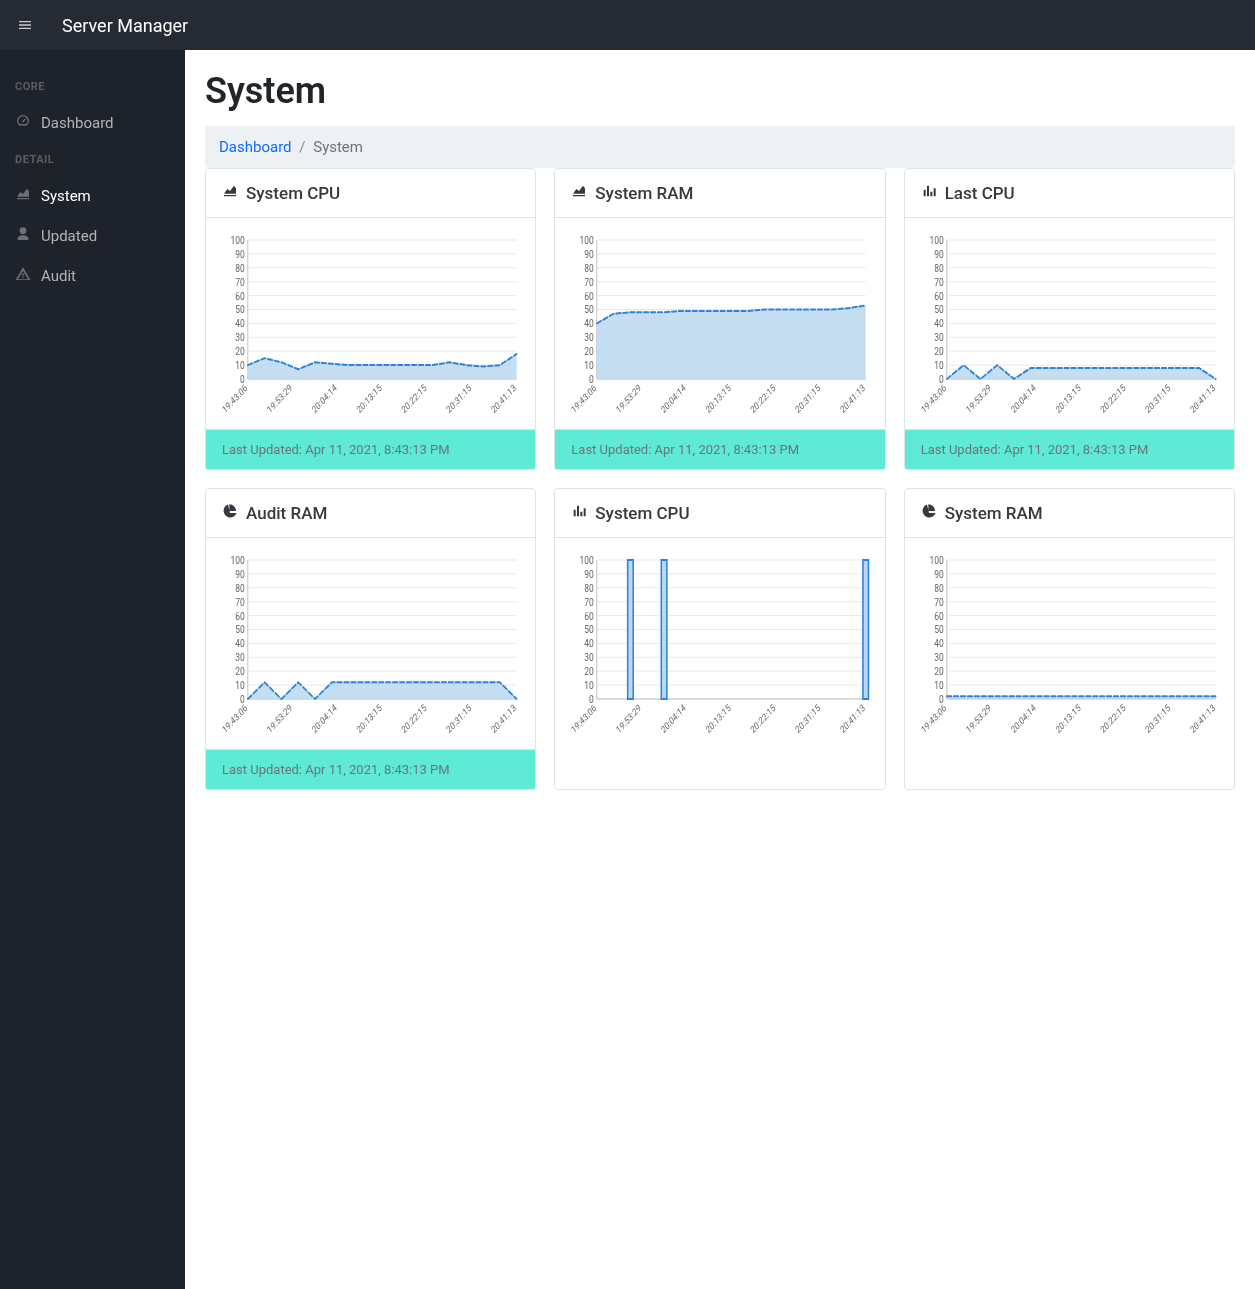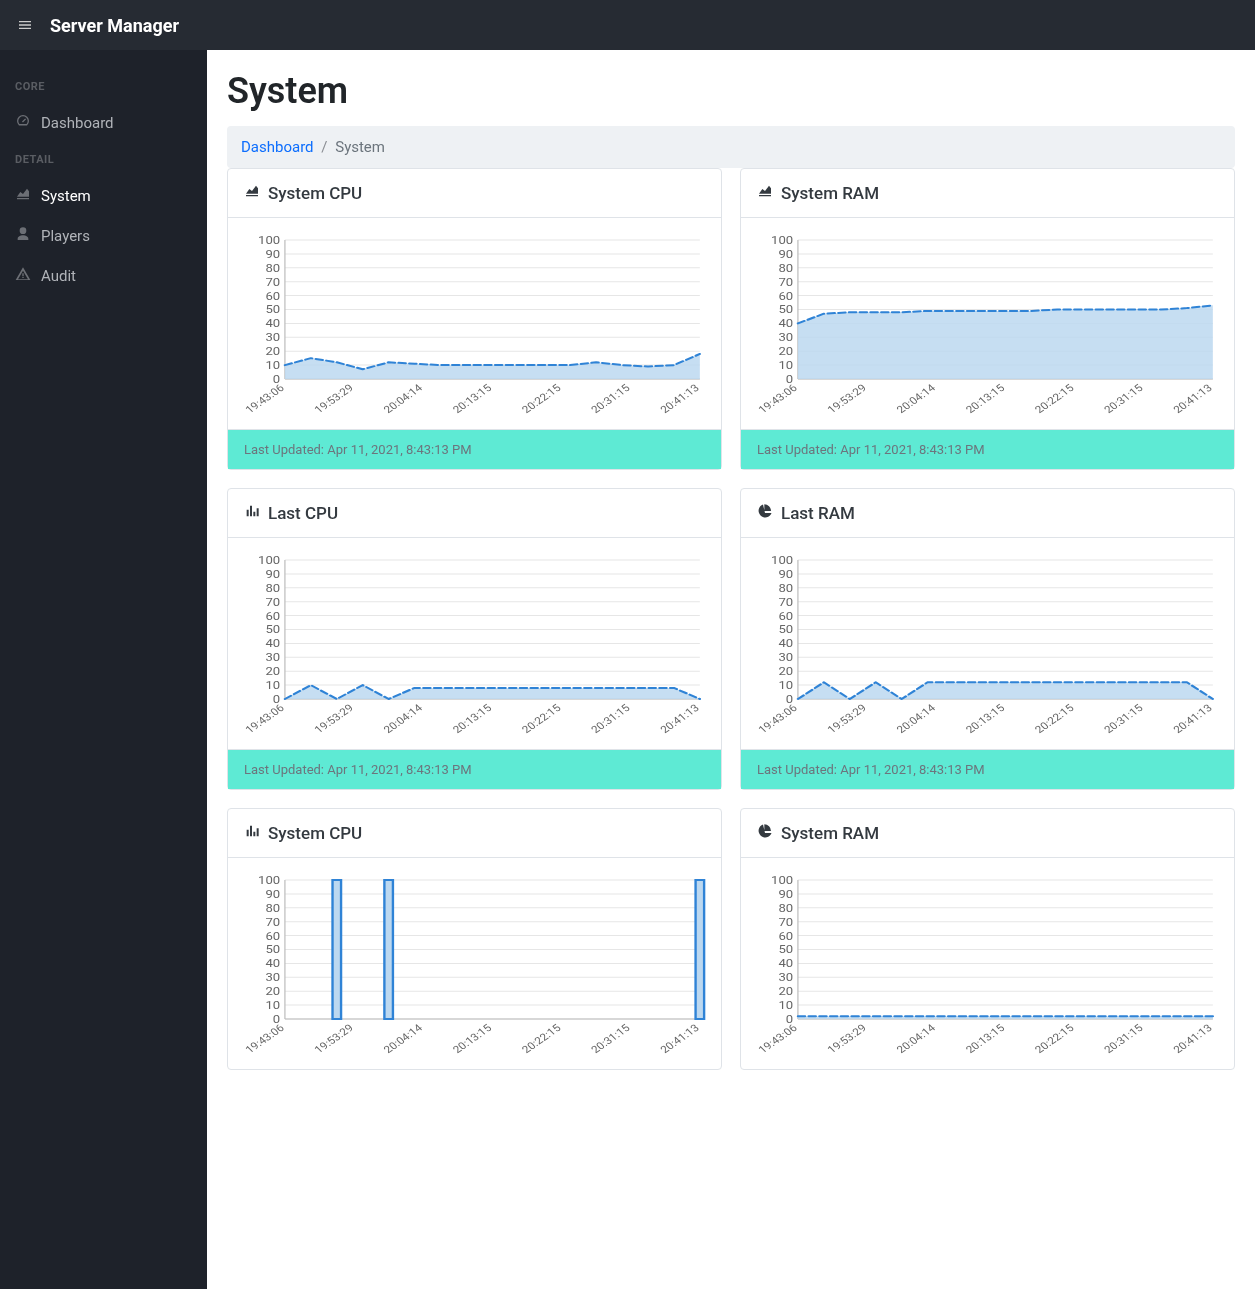--- a/index.html
+++ b/index.html
@@ -1,32 +1,32 @@
 <!DOCTYPE html>
 <html><head>
 <meta charset="utf-8">
 <style>
 * { box-sizing: border-box; margin: 0; padding: 0; }
 body { font-family: -apple-system, BlinkMacSystemFont, "Segoe UI", Roboto, Helvetica, Arial, sans-serif; background: #fff; color: #212529; }
 .topbar { background: #262b33; color: #fff; height: 50px; display: flex; align-items: center; padding: 0 10px; }
 .hamburger { width: 30px; height: 30px; display: flex; align-items: center; justify-content: center; cursor: pointer; color: #ccc; }
-.brand { font-size: 18px; font-weight: 700; margin-left: 10px; }
+.brand { font-size: 18px; font-weight: 400; margin-left: 22px; }
 .layout { display: flex; min-height: calc(100vh - 50px); }
-.sidebar { width: 207px; background: #1e222a; color: #8a8d93; padding: 20px 0; flex-shrink: 0; }
+.sidebar { width: 185px; background: #1e222a; color: #8a8d93; padding: 20px 0; flex-shrink: 0; }
 .sidebar .section-label { font-size: 11px; font-weight: 700; letter-spacing: 0.5px; color: #5a5d63; padding: 10px 15px; text-transform: uppercase; }
 .sidebar a { display: flex; align-items: center; gap: 10px; padding: 10px 15px; color: #b0b3b8; text-decoration: none; font-size: 15px; }
 .sidebar a.active { color: #fff; }
 .sidebar .icon { width: 16px; text-align: center; color: #6c6f75; }
 .main { flex: 1; padding: 20px; background: #fff; }
 h1 { font-size: 36px; font-weight: 600; margin-bottom: 14px; }
 .breadcrumb { background: #eef1f4; border-radius: 4px; padding: 12px 14px; font-size: 15px; }
 .breadcrumb a { color: #0d6efd; text-decoration: none; }
 .breadcrumb .sep { color: #8a8d93; margin: 0 4px; }
 .breadcrumb .current { color: #6c757d; }
-.grid { display: grid; grid-template-columns: 1fr 1fr; gap: 18px; }
+.grid { display: grid; grid-template-columns: 1fr 1fr 1fr; gap: 18px; }
 .card { border: 1px solid #dfe3e8; border-radius: 4px; background: #fff; }
 .card-header { padding: 14px 16px; border-bottom: 1px solid #dfe3e8; font-size: 17px; font-weight: 500; display: flex; align-items: center; gap: 8px; color: #343a40; }
 .card-body { padding: 16px 14px 10px 14px; }
 .card-footer { padding: 12px 16px; border-top: 1px solid #dfe3e8; font-size: 13px; color: #6c757d; background: #5eead4; }
 .chart { position: relative; height: 185px; }
 .chart svg { width: 100%; height: 100%; display: block; }
 .grid-line { stroke: #e6e6e6; stroke-width: 1; }
 .axis-line { stroke: #bbb; stroke-width: 1; }
 .data-line { stroke: #2f83d6; stroke-width: 2; fill: none; stroke-dasharray: 6 3; stroke-linejoin: round; stroke-linecap: round; }
 .data-area { fill: #bcd8f0; opacity: 0.85; }
@@ -58,21 +58,21 @@
       <a href="#" class="active">
         <span class="icon"><svg class="icon-svg" viewBox="0 0 24 24">
             <path d="M3 18h18v2H3v-2zm0-2l5-7 4 3 6-8 3 4v8H3z"></path>
           </svg></span>
         <span>System</span>
       </a>
       <a href="#">
         <span class="icon"><svg class="icon-svg" viewBox="0 0 24 24">
             <path d="M12 12a5 5 0 100-10 5 5 0 000 10zm0 2c-4 0-8 2-8 5v2h16v-2c0-3-4-5-8-5z"></path>
           </svg></span>
-        <span>Players</span>
+        <span>Updated</span>
       </a>
       <a href="#">
         <span class="icon"><svg class="icon-svg" viewBox="0 0 24 24">
             <path d="M12 2L1 21h22L12 2zm0 5l7.5 13h-15L12 7zm-1 4v4h2v-4h-2zm0 5v2h2v-2h-2z"></path>
           </svg></span>
         <span>Audit</span>
       </a>
     </nav>
 
   <main class="main">
@@ -267,21 +267,21 @@
               </svg>
             </div>
           </div>
           <div class="card-footer">Last Updated: Apr 11, 2021, 8:43:13 PM</div>
         </div>
         <div class="card">
           <div class="card-header">
             <span style="color: rgb(52, 58, 64);"><svg class="icon-svg" viewBox="0 0 24 24">
                 <path d="M11 2v10h10A10 10 0 0011 2zm-2 .2A10 10 0 1021.8 15H12L9 2.2z"></path>
               </svg></span>
-            <span>Last RAM</span>
+            <span>Audit RAM</span>
           </div>
           <div class="card-body">
             <div class="chart">
               <svg viewBox="0 0 390 185" preserveAspectRatio="none">
                 <line class="grid-line" x1="36" y1="145" x2="384" y2="145"></line>
                 <text class="ytick" x="32" y="149" text-anchor="end" font-size="11" fill="#666">0</text>
                 <line class="grid-line" x1="36" y1="131.1" x2="384" y2="131.1"></line>
                 <text class="ytick" x="32" y="135.1" text-anchor="end" font-size="11" fill="#666">10</text>
                 <line class="grid-line" x1="36" y1="117.2" x2="384" y2="117.2"></line>
                 <text class="ytick" x="32" y="121.2" text-anchor="end" font-size="11" fill="#666">20</text>

